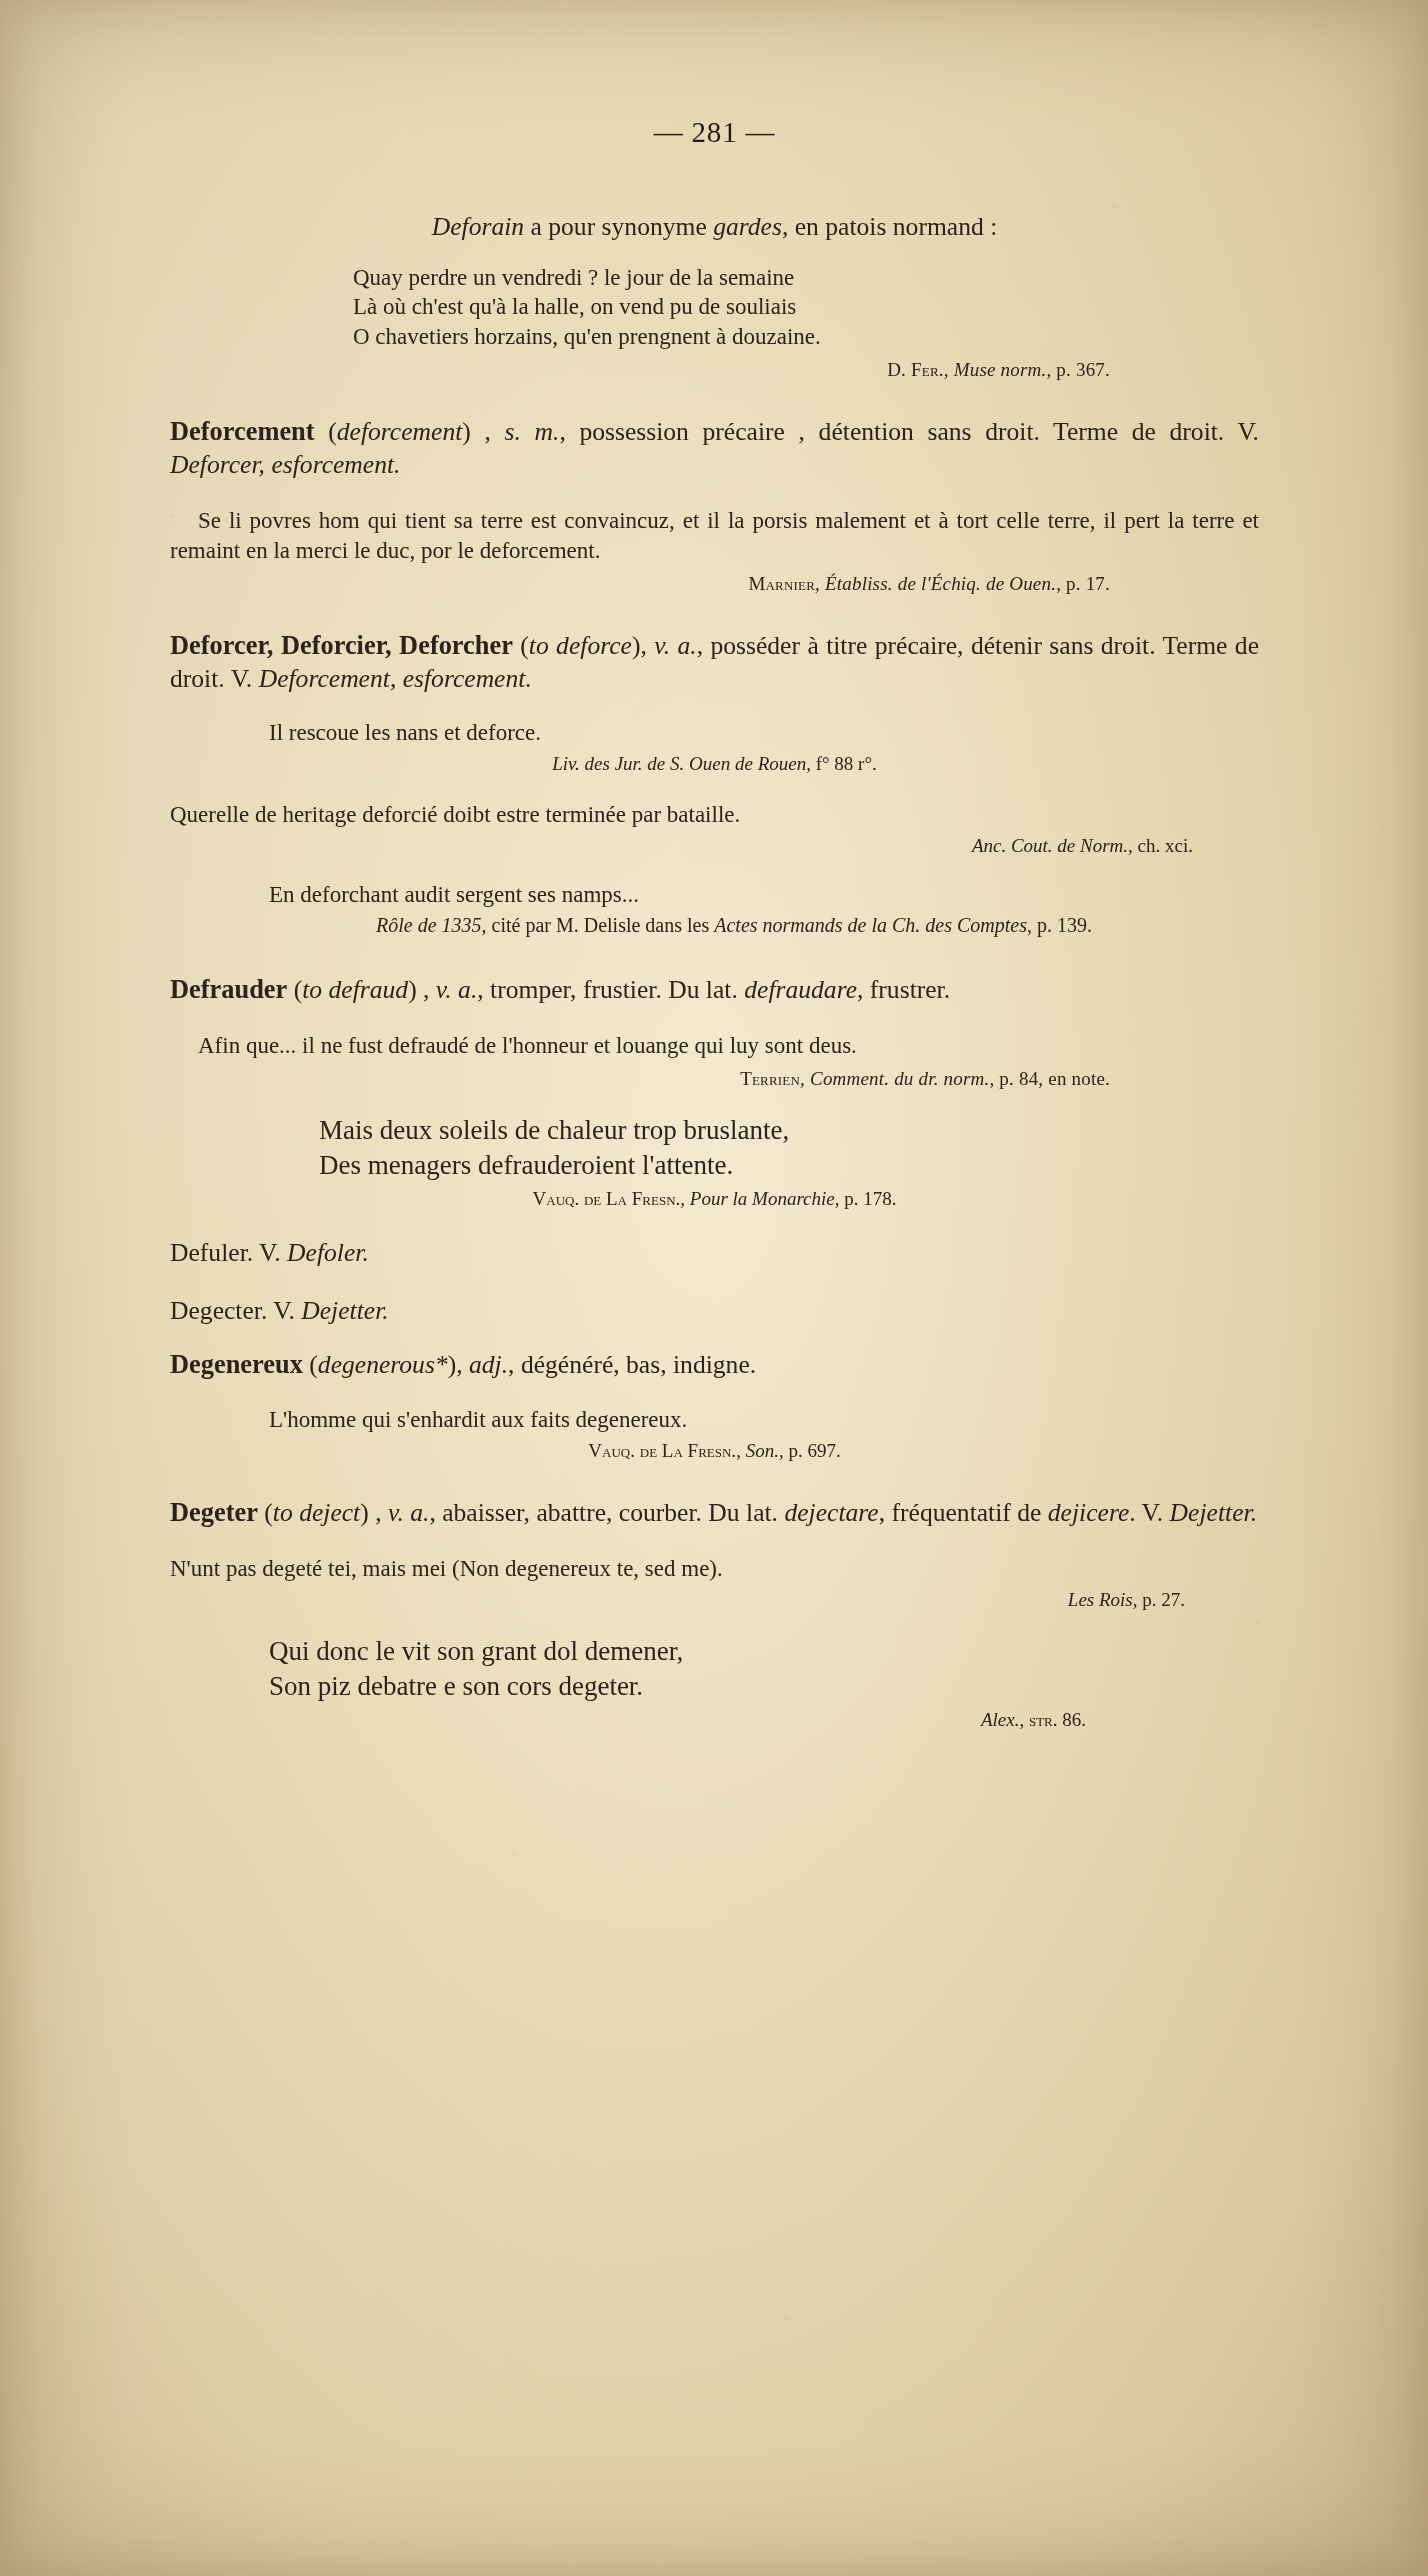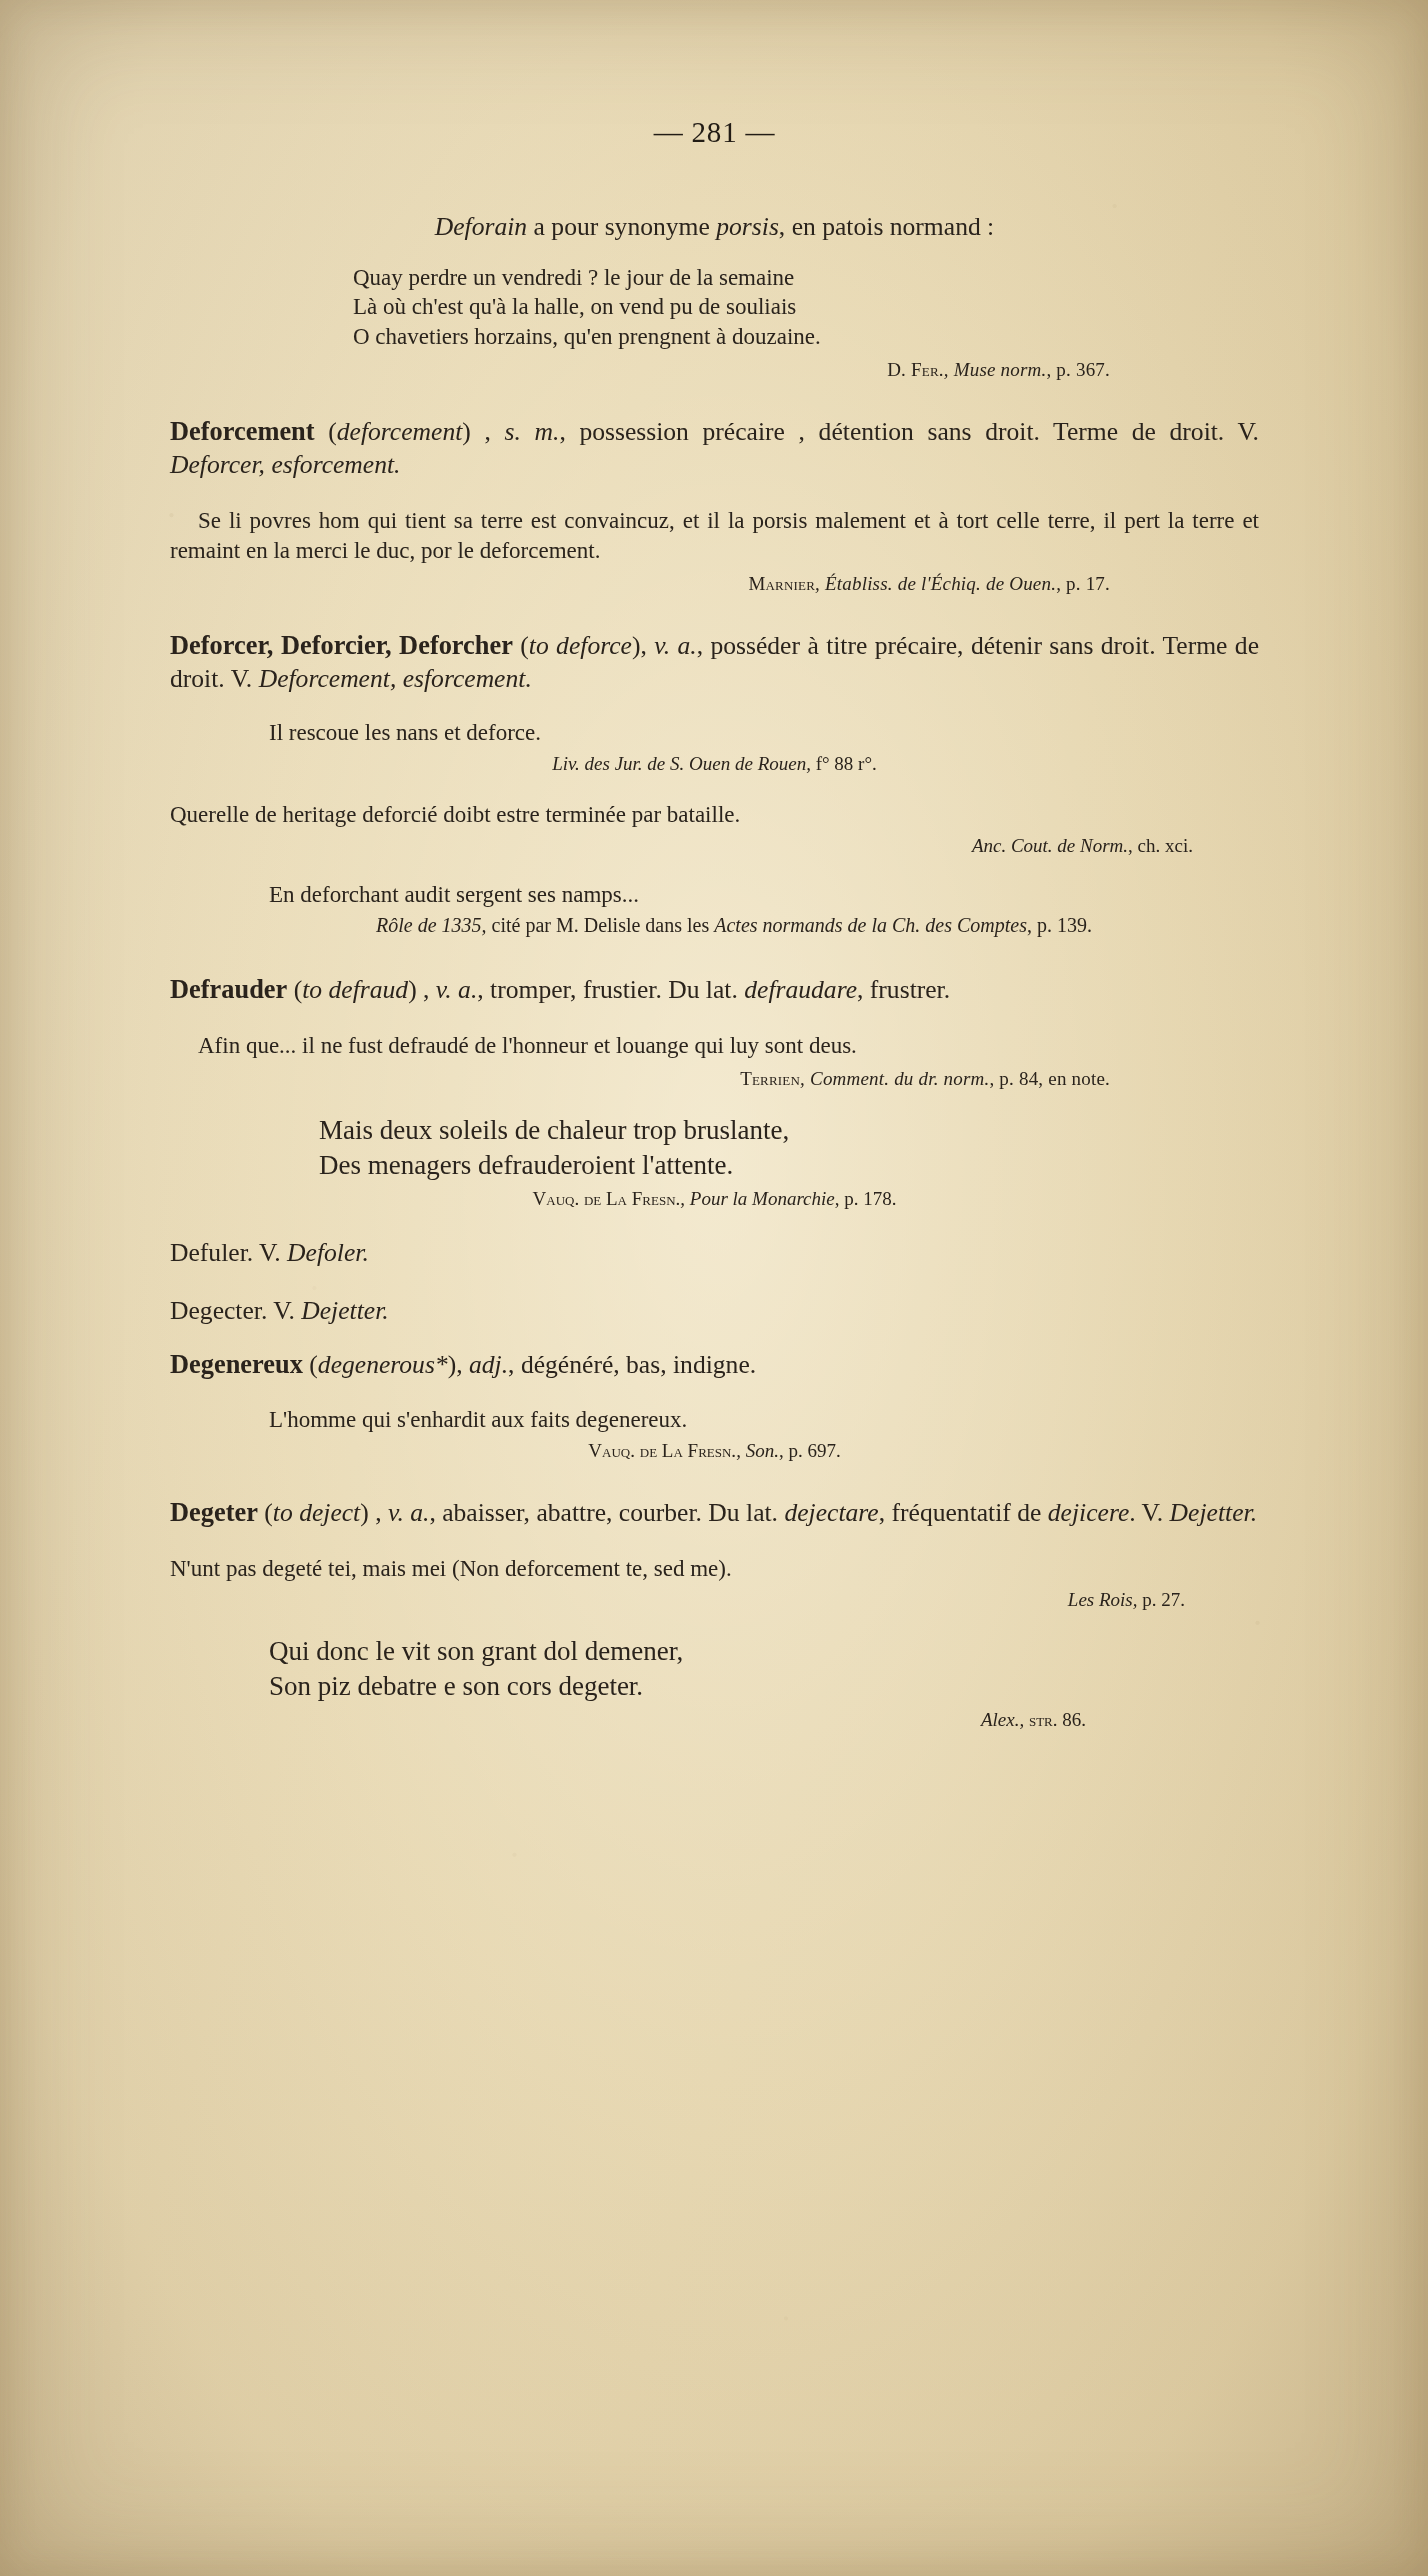--- a/index.html
+++ b/index.html
@@ -142,21 +142,21 @@
 
 <div class="paper"></div>
 <div class="grain"></div>
 
 <div class="content">
 
   <div class="page-number">— 281 —</div>
 
   <div class="col">
 
-    <div class="lead"><span class="i">Deforain</span><span> a pour synonyme </span><span class="i">porsis</span><span>, en  patois  normand :</span></div>
+    <div class="lead"><span class="i">Deforain</span><span> a pour synonyme </span><span class="i">gardes</span><span>, en  patois  normand :</span></div>
 
     <div class="verse">
       <div>Quay perdre un vendredi ? le jour de la semaine</div>
       <div>Là où ch'est qu'à la halle, on vend pu de souliais</div>
       <div>O chavetiers horzains, qu'en prengnent à douzaine.</div>
     </div>
     <div class="cite r-pad"><span class="sc">D. Fer.</span><span class="i">, Muse norm.</span><span>, p. 367.</span></div>
 
     <div class="entry"><span class="head">Deforcement</span><span> (</span><span class="i">deforcement</span><span>) , </span><span class="i">s. m.</span><span>,  possession  précaire ,  détention  sans  droit.  Terme  de  droit.  V. </span><span class="i">Deforcer, esforcement.</span></div>
 
@@ -189,21 +189,21 @@
 
     <div class="xref"><span class="head">Degecter.</span><span> V. </span><span class="i">Dejetter.</span></div>
 
     <div class="entry tight"><span class="head">Degenereux</span><span> (</span><span class="i">degenerous*</span><span>), </span><span class="i">adj.</span><span>, dégénéré, bas, indigne.</span></div>
 
     <div class="quote-c">L'homme qui s'enhardit aux faits degenereux.</div>
     <div class="src"><span class="sc">Vauq. de La Fresn.</span><span class="i">, Son.</span><span>, p. 697.</span></div>
 
     <div class="entry"><span class="head">Degeter</span><span> (</span><span class="i">to deject</span><span>) , </span><span class="i">v. a.</span><span>, abaisser,  abattre,  courber.  Du lat. </span><span class="i">dejectare</span><span>, fréquentatif de </span><span class="i">dejicere</span><span>. V. </span><span class="i">Dejetter.</span></div>
 
-    <div class="quote">N'unt pas degeté tei, mais mei (Non deforcement te, sed me).</div>
+    <div class="quote">N'unt pas degeté tei, mais mei (Non degenereux te, sed me).</div>
     <div class="src-right" style="padding-right:74px"><span class="i">Les Rois,</span><span> p. 27.</span></div>
 
     <div class="quote-c2" style="margin-left:99px">
       <div>Qui donc le vit son grant dol demener,</div>
       <div>Son piz debatre e son cors degeter.</div>
     </div>
     <div class="src-right" style="padding-right:173px"><span class="i">Alex.,</span><span class="sc"> str. 86.</span></div>
 
   </div>
 </div>

